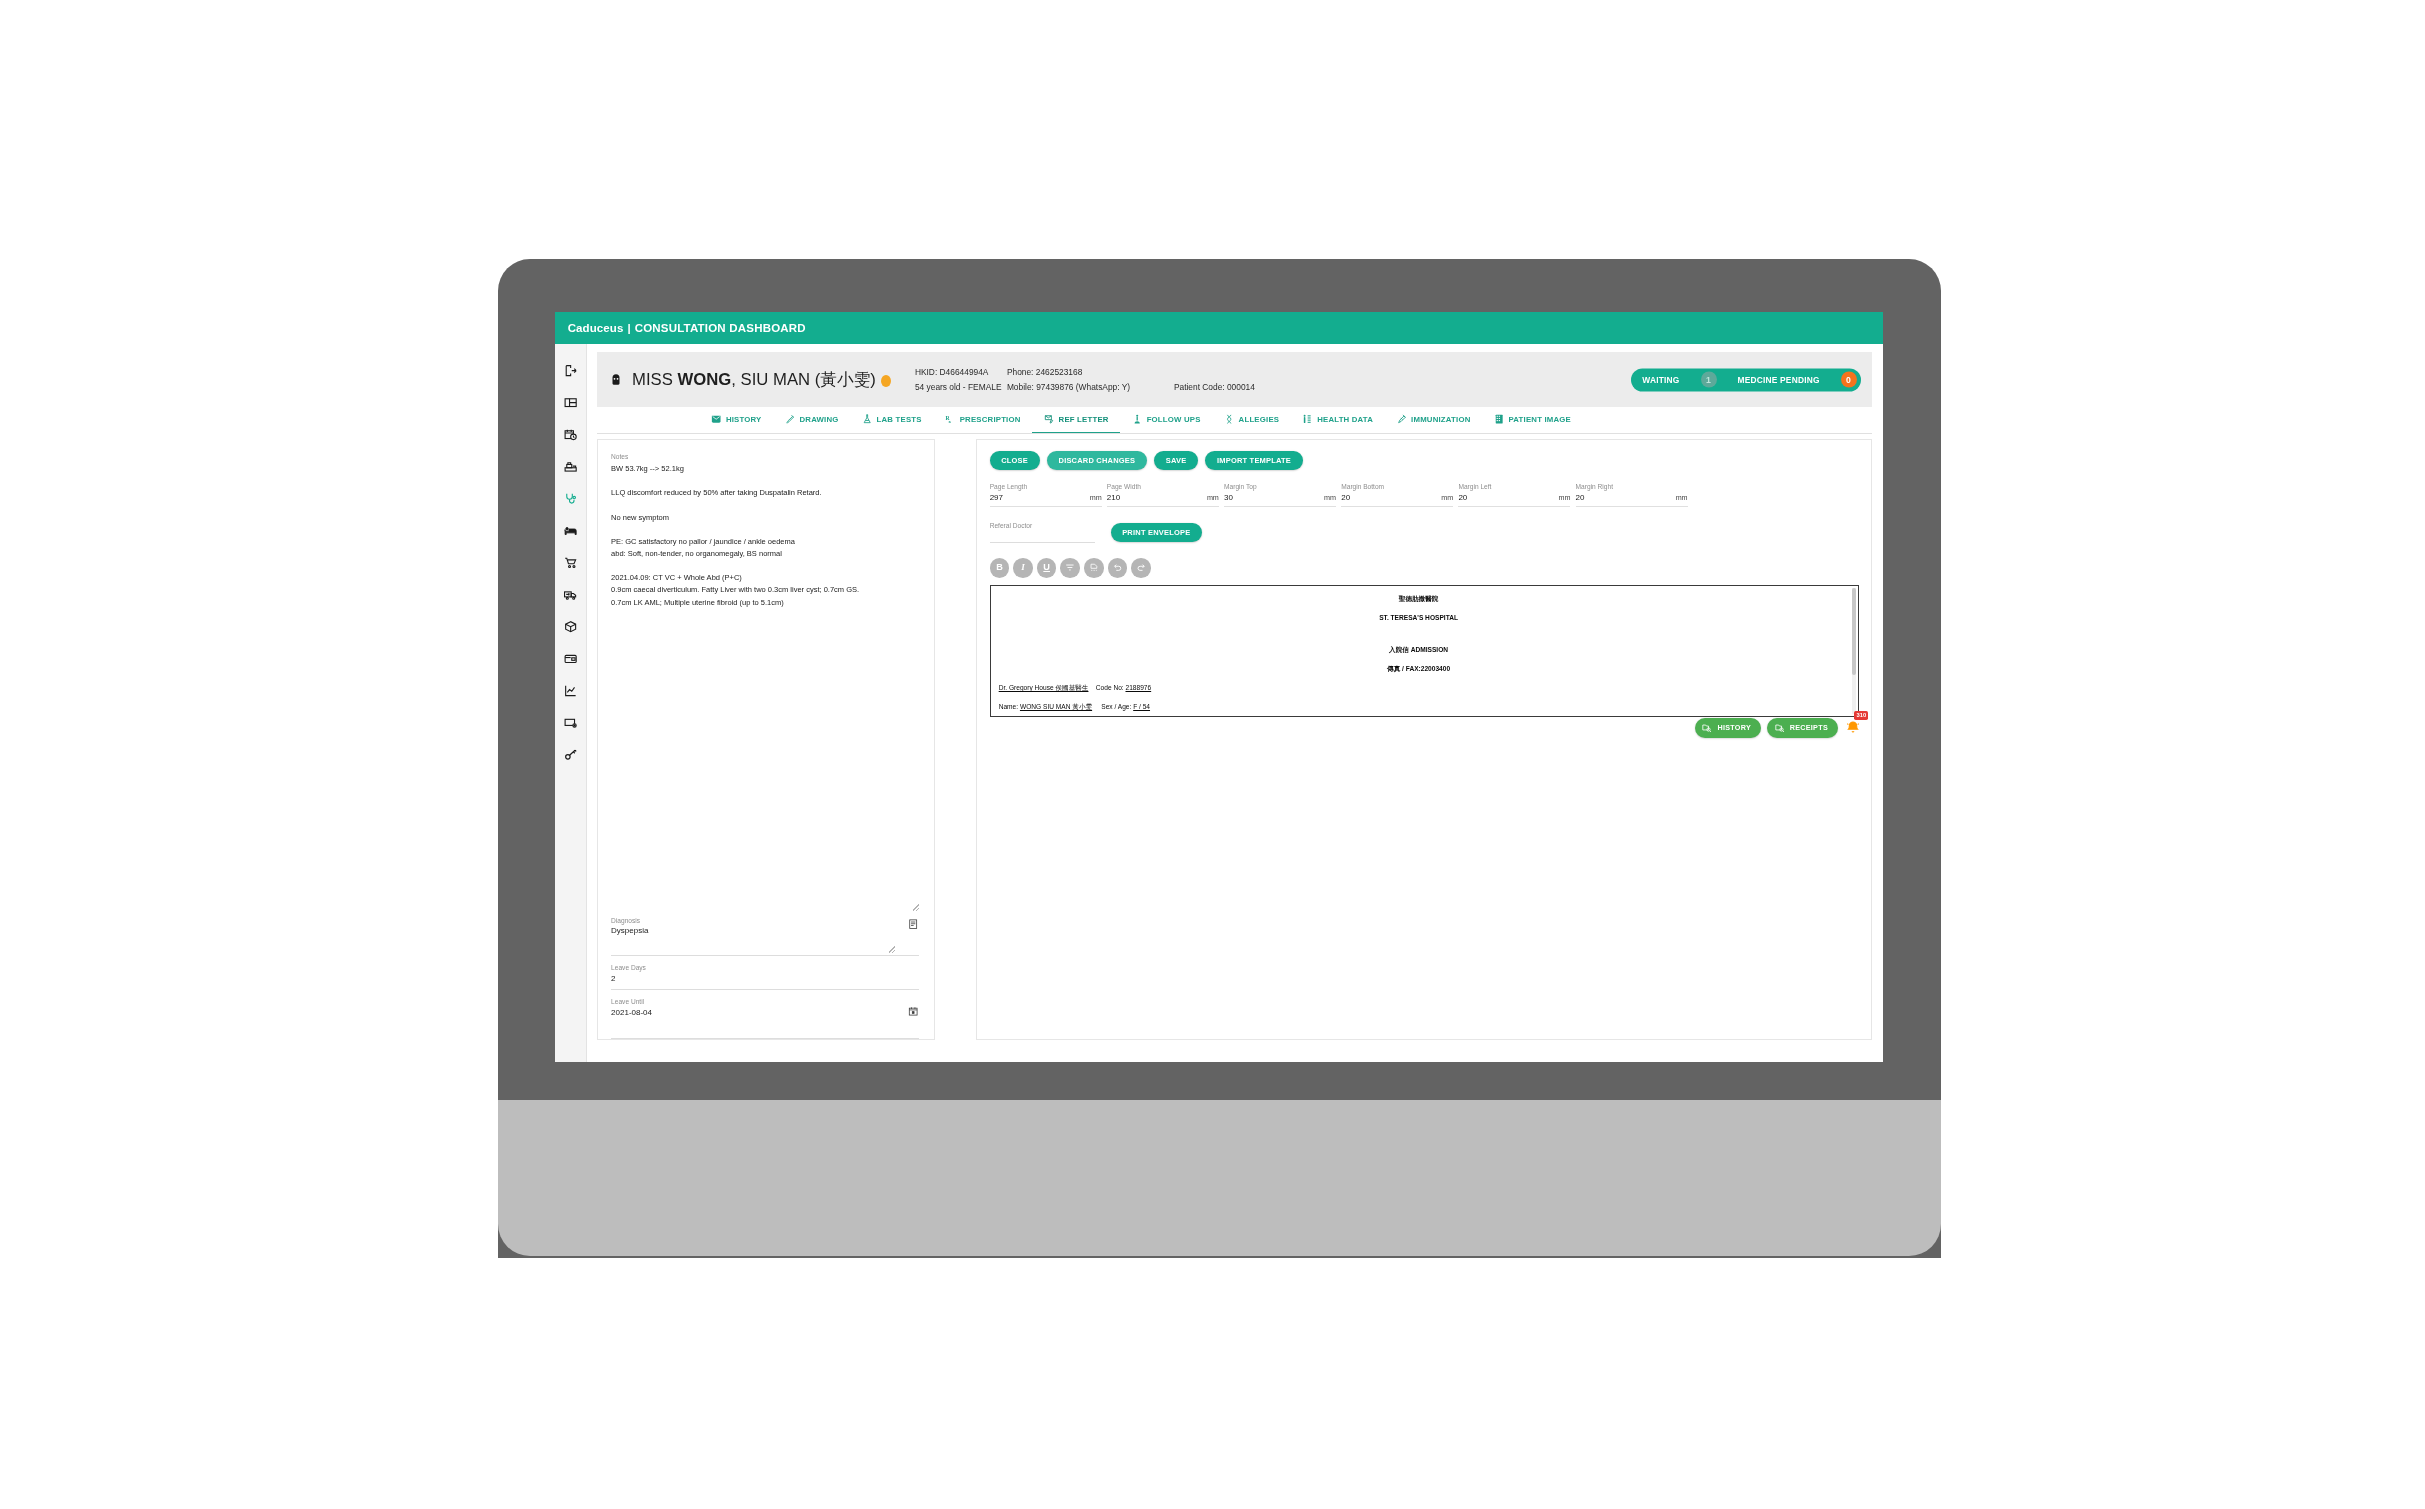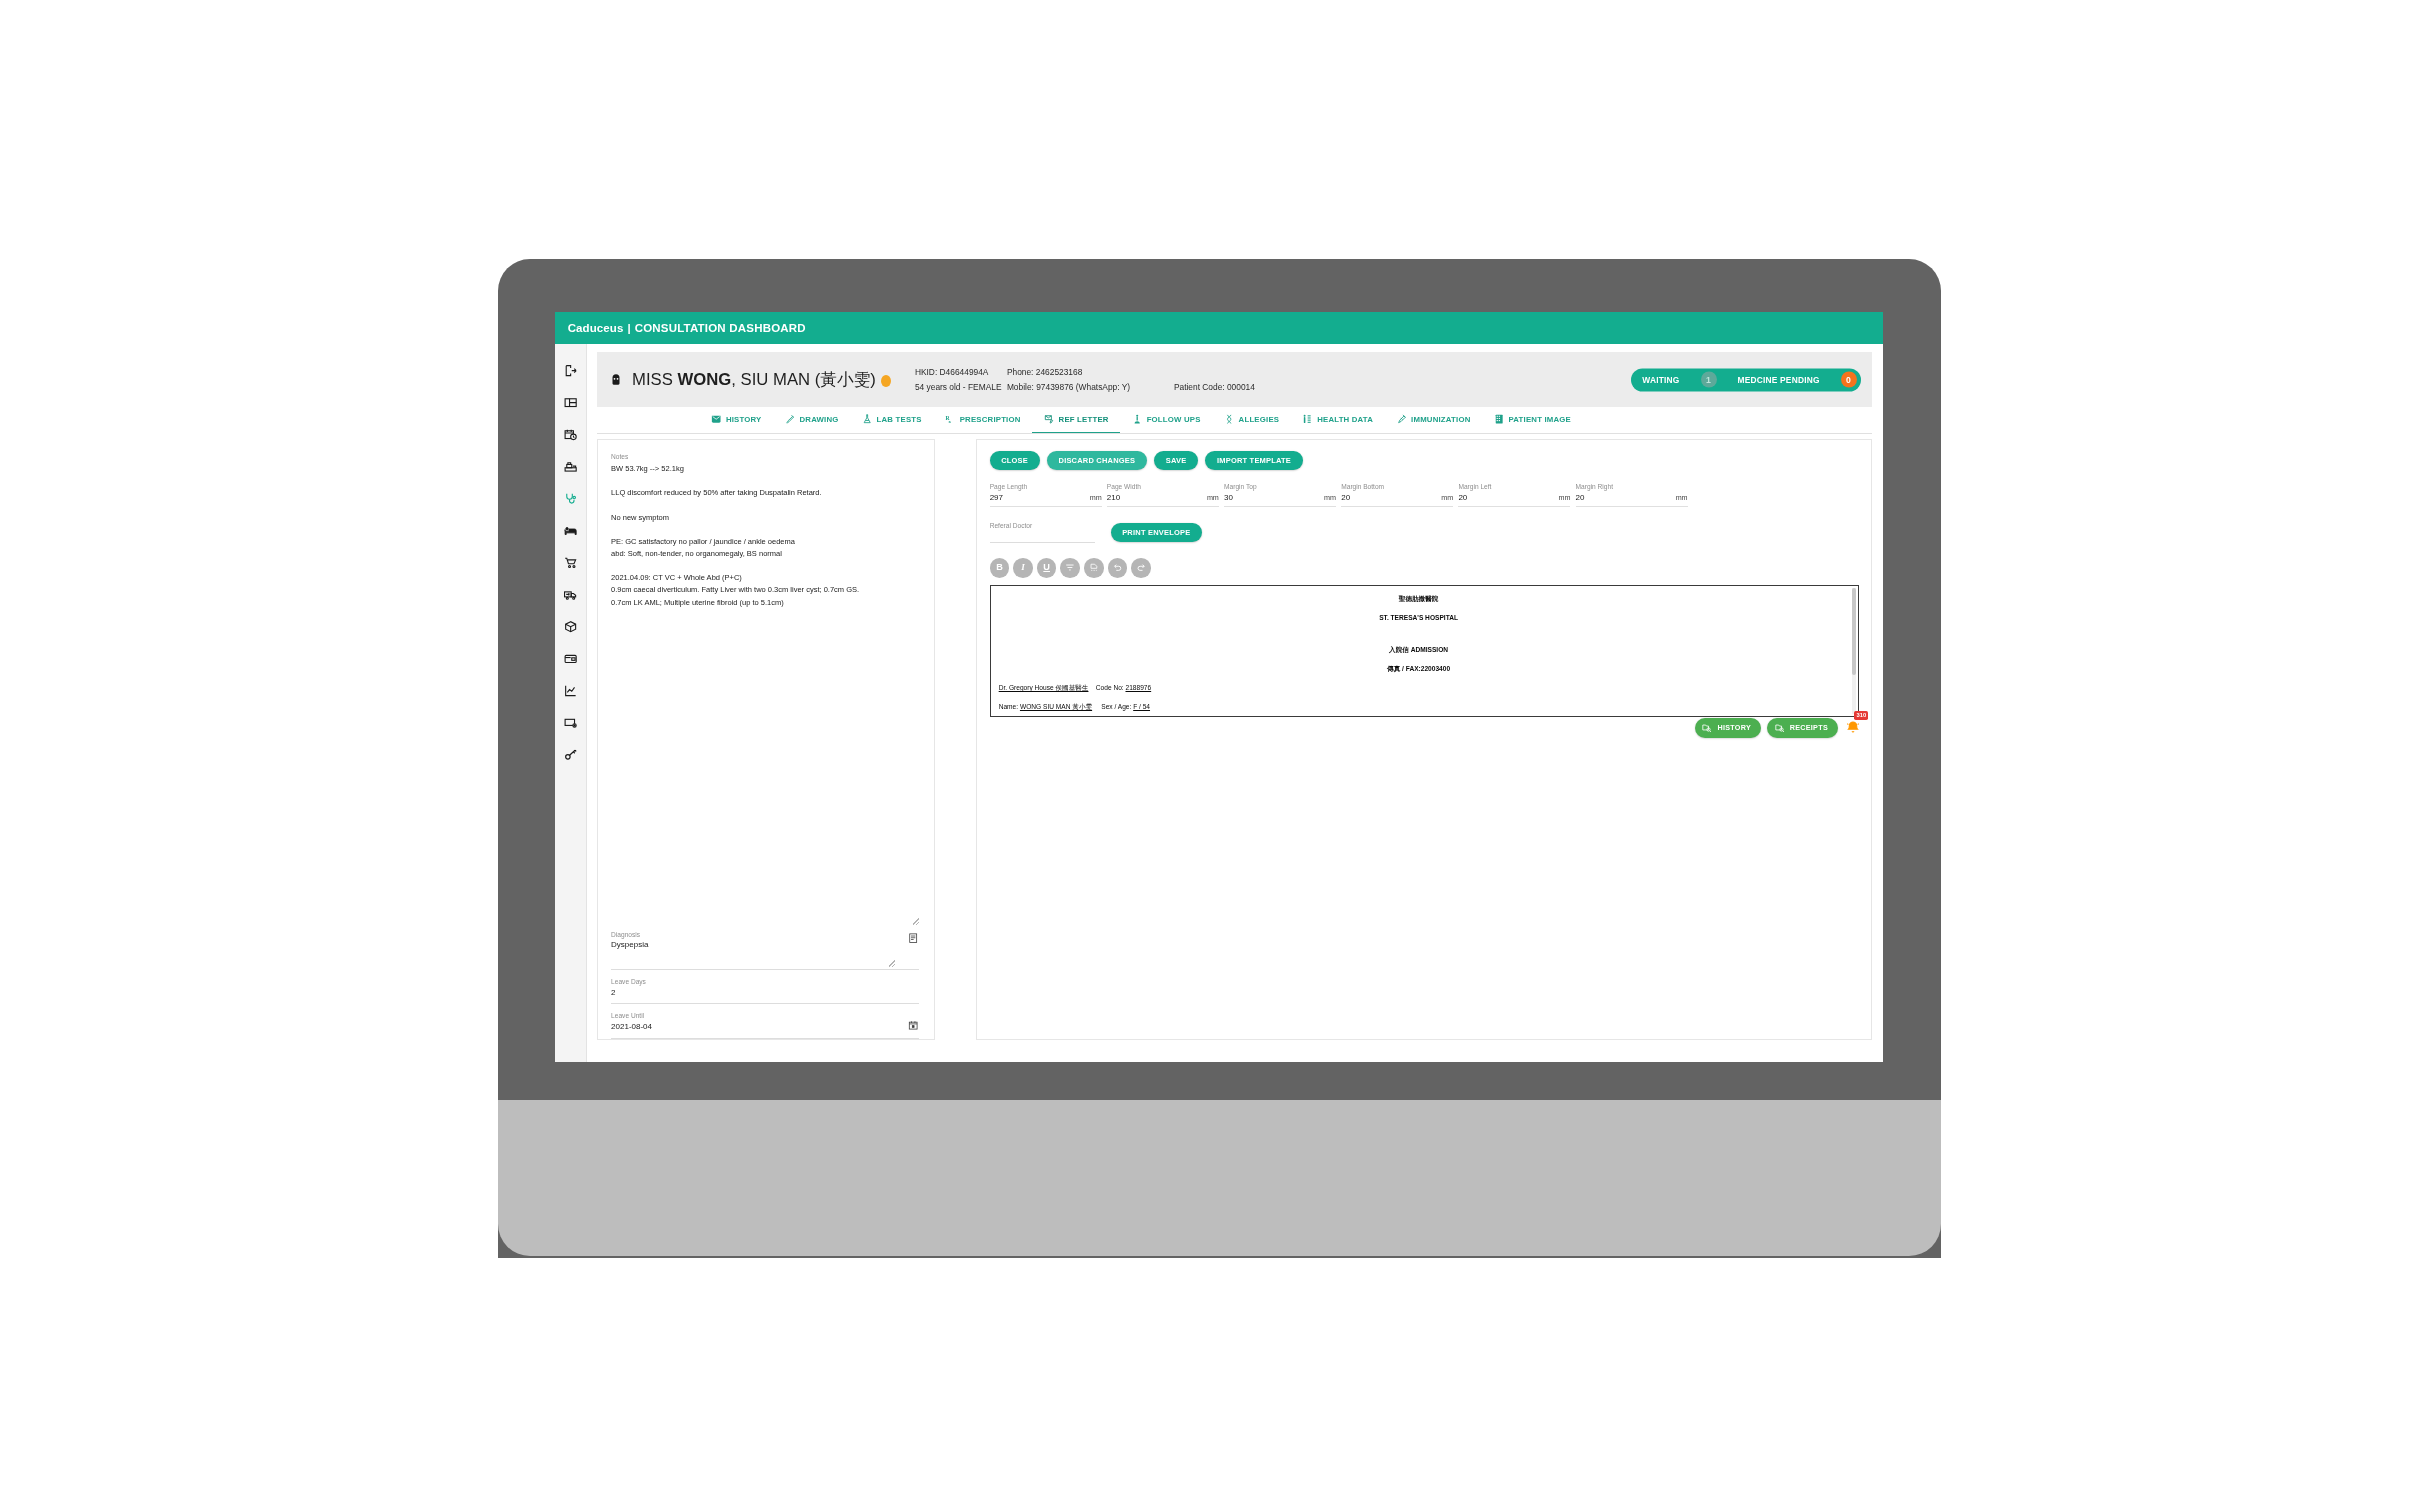--- a/index.html
+++ b/index.html
@@ -527,21 +527,21 @@
                 </svg>
             </span>
             <span class="resize-grip" style="right:24px; bottom:2.3px;"></span>
           </div>
 
           <div class="underline-field" style="margin-top:8px; padding-bottom:5.8px;">
             <div class="field-label">Leave Days</div>
             <div class="field-value">2</div>
           </div>
 
-          <div class="underline-field" style="margin-top:8px; padding-bottom:7px;">
+          <div class="underline-field" style="margin-top:8px; padding-bottom:21px;">
             <div class="field-label">Leave Until</div>
             <div class="field-value">2021-08-04</div>
             <span class="field-icon-right" style="top:8px;">
               <svg viewBox="0 0 24 24" fill="none" stroke="#3a3a3a" stroke-width="1.8">
                   <rect x="3" y="5" width="18" height="16"></rect>
                   <path d="M3 9h18M8 3v4M16 3v4"></path>
                   <rect x="10" y="13" width="4" height="4" fill="#3a3a3a"></rect>
                 </svg>
             </span>
           </div>

